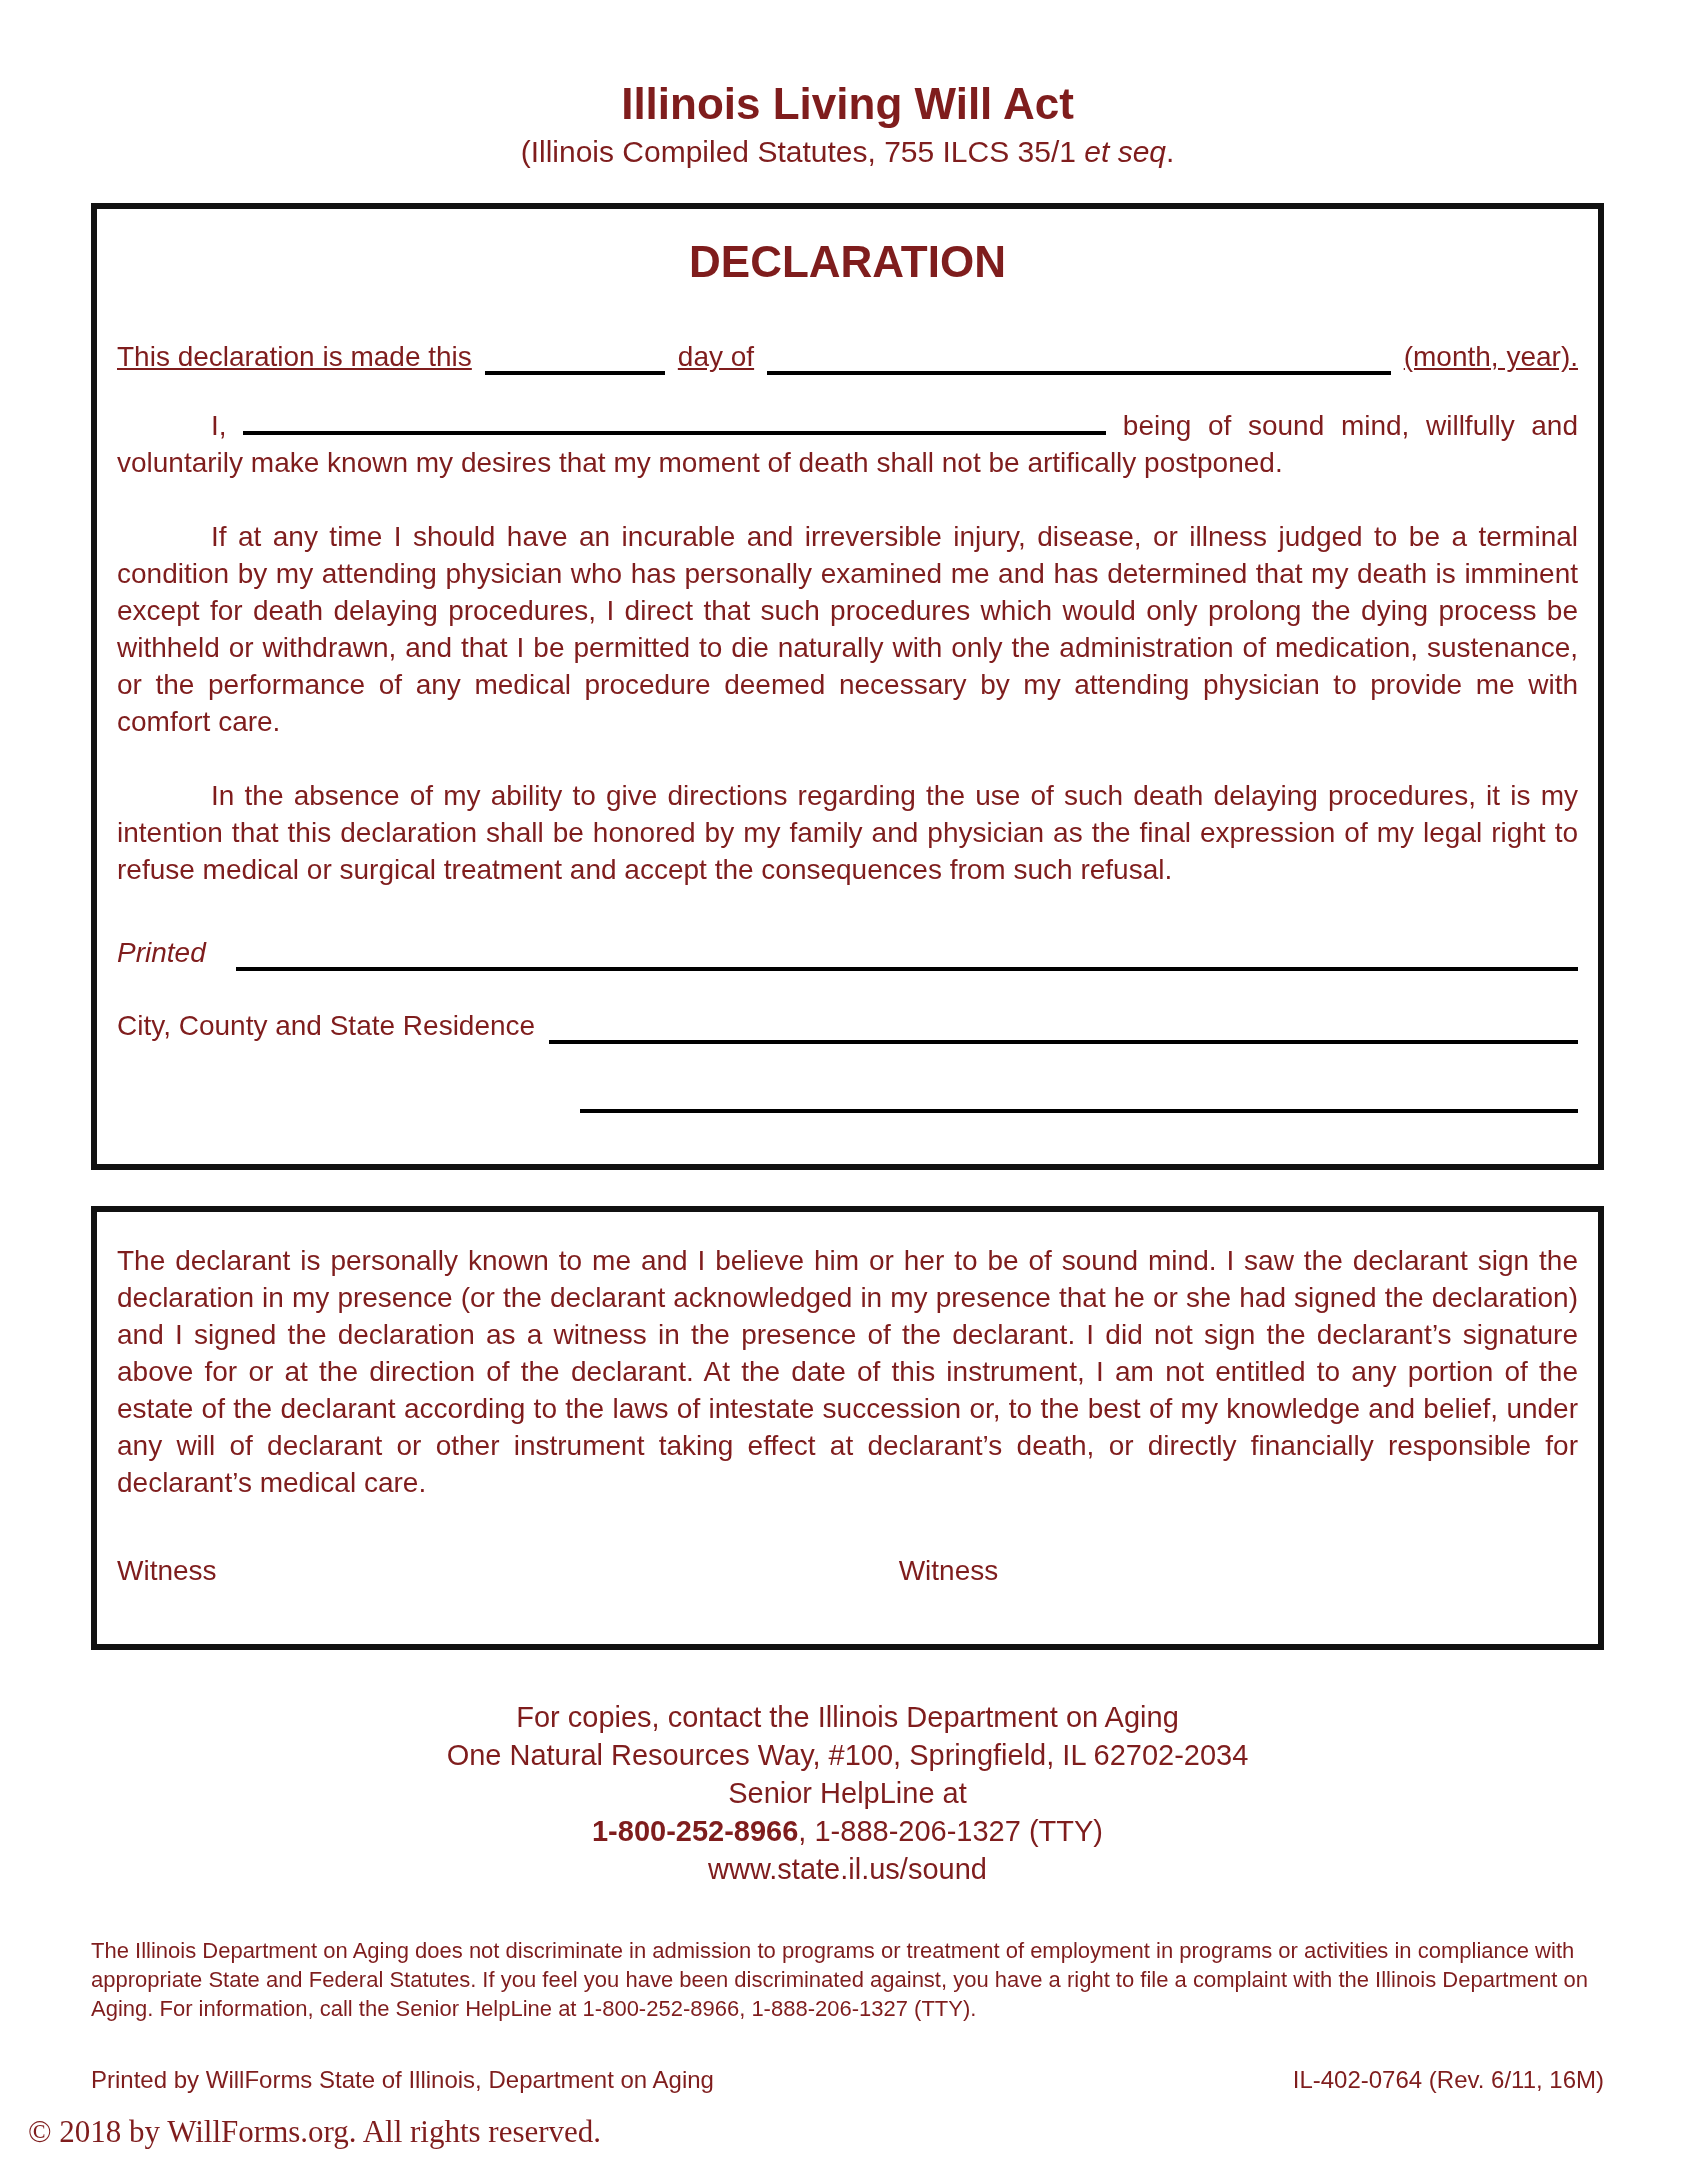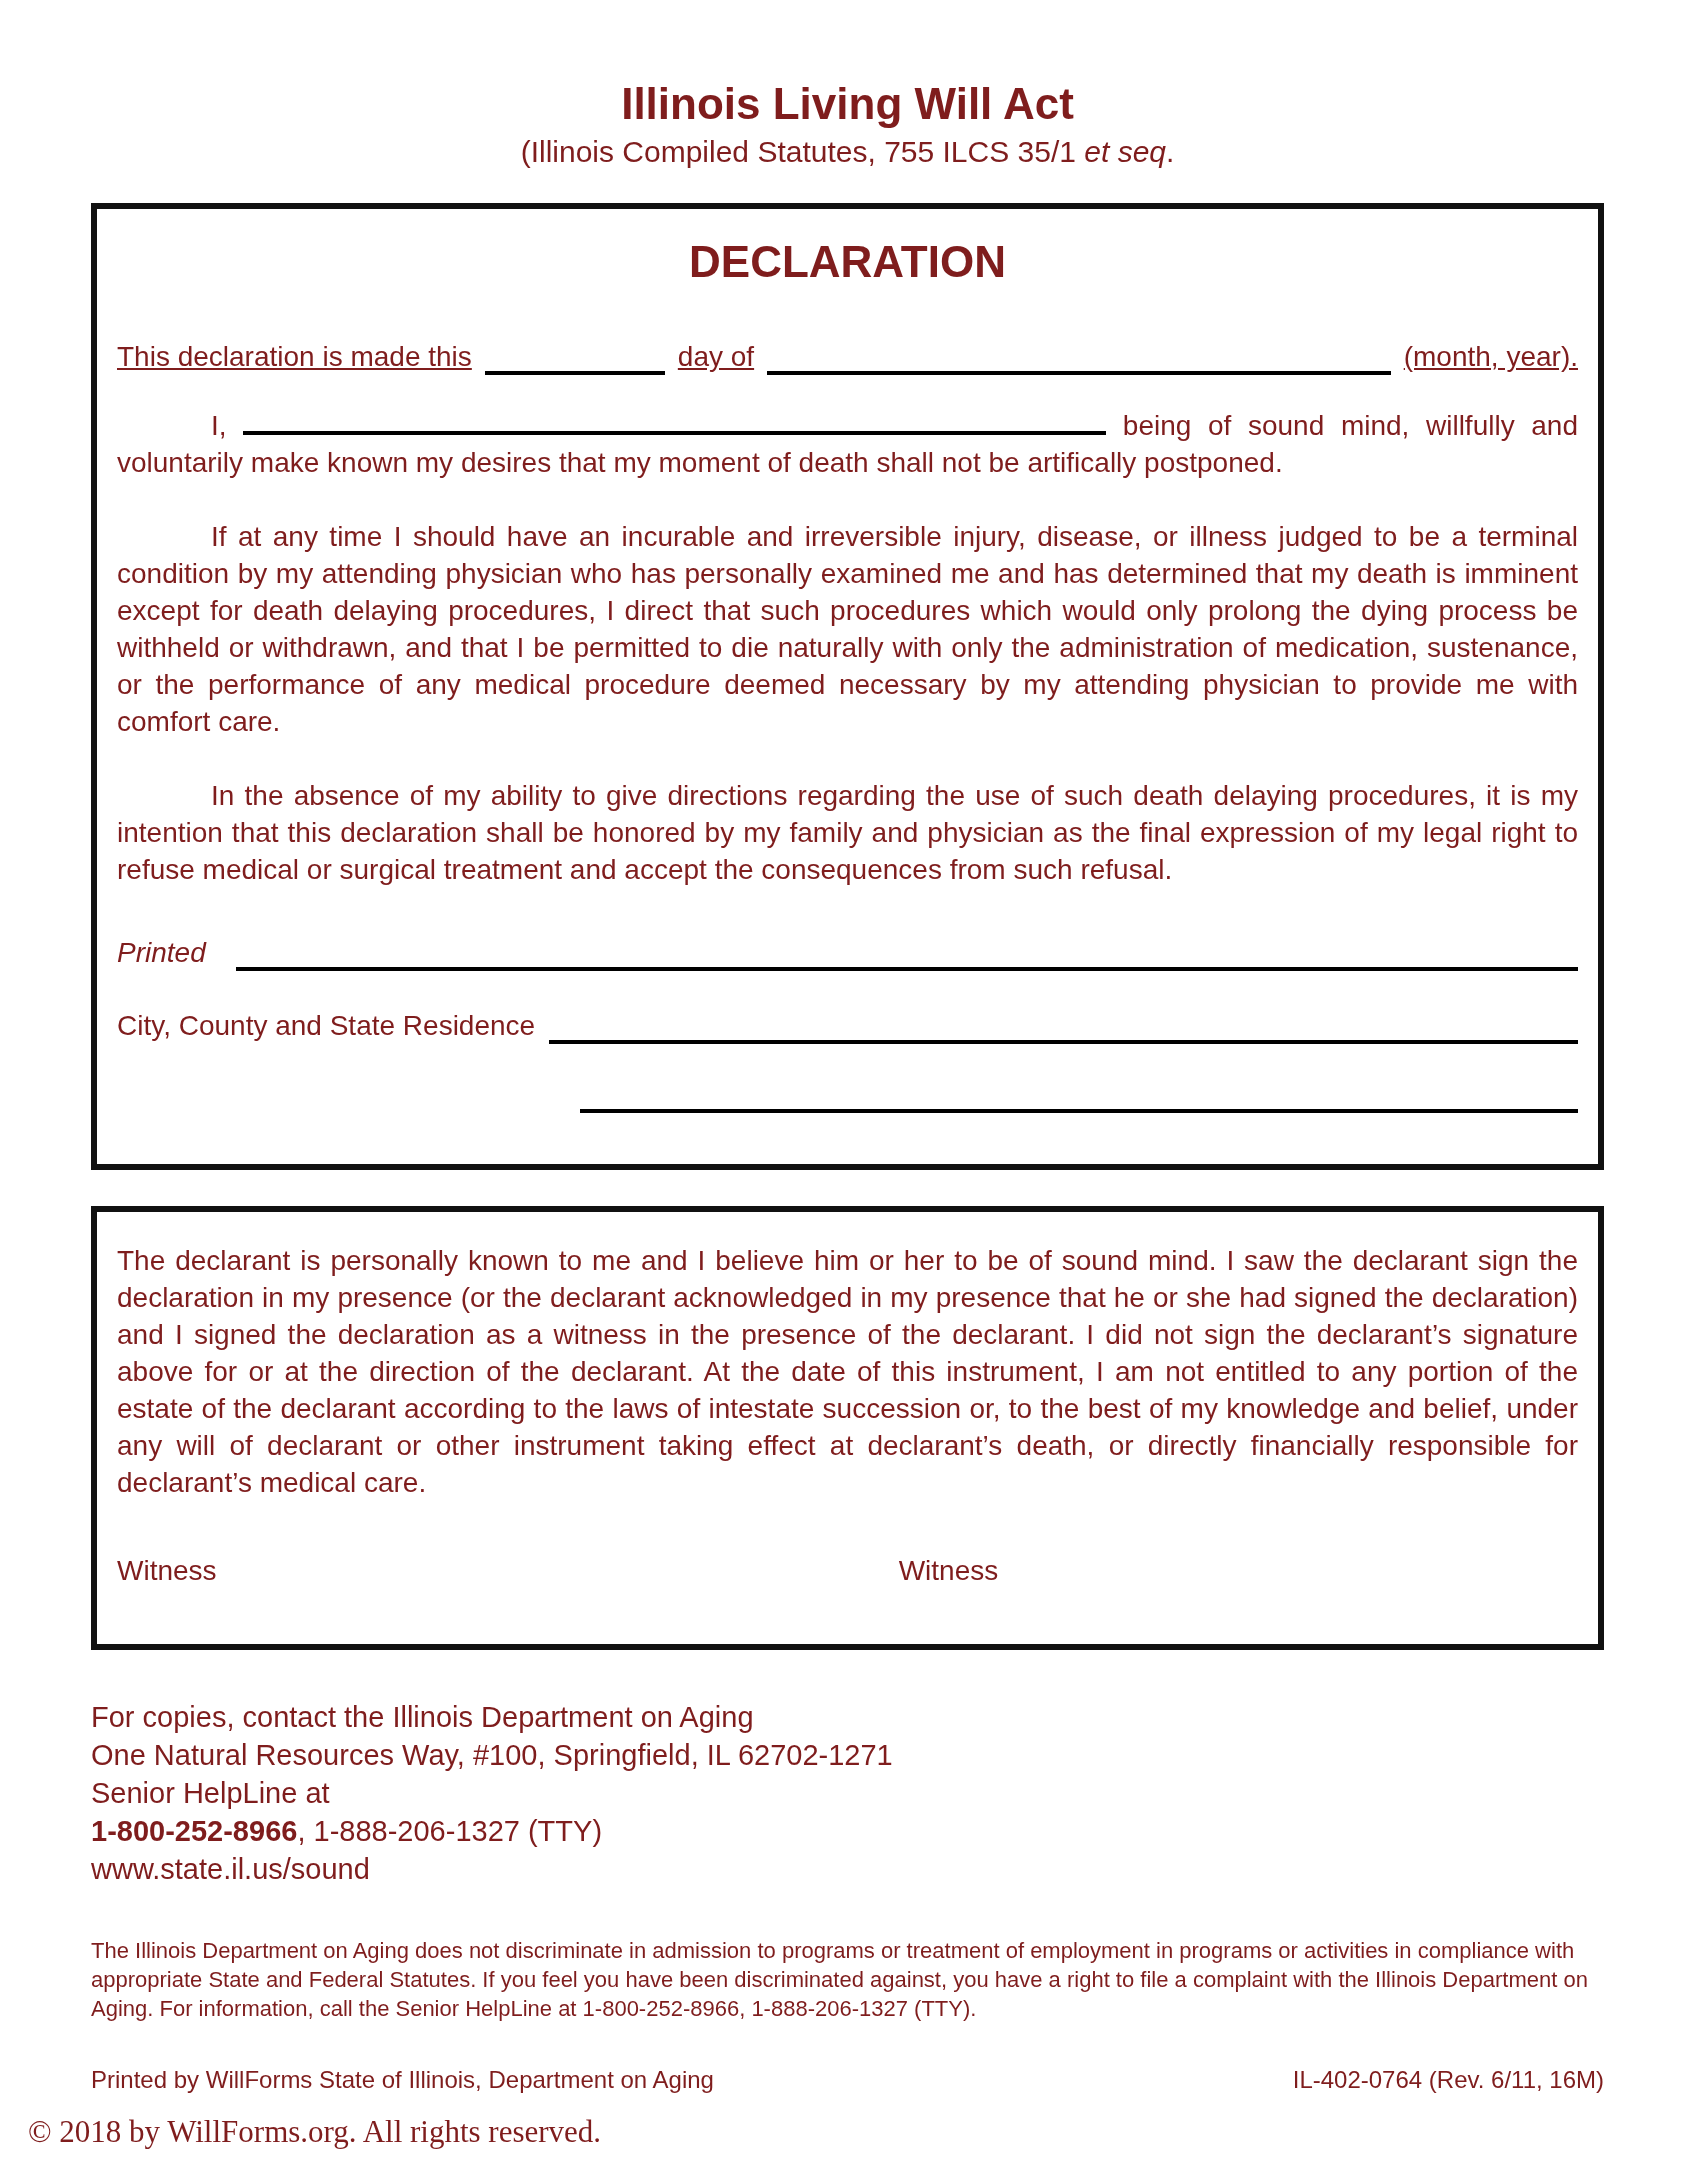--- a/index.html
+++ b/index.html
@@ -65,21 +65,21 @@
   .residence-row .label { margin-right: 14px; }
   .extra-line-row { margin-top: 65px; }
   .extra-line-row .blank { margin-left: 463px; }
 
   .witness-para { margin-top: 30px; text-align: justify; }
   .witness-row { display: flex; justify-content: space-between; margin-top: 51px; }
   .witness-field { display: flex; align-items: flex-end; width: 46.5%; }
   .witness-field .label { margin-right: 16px; }
 
   
-  .contact-block { text-align: left; margin-top: 48px; font-size: 29px; line-height: 38px; }
+  .contact-block { text-align: center; margin-top: 48px; font-size: 29px; line-height: 38px; }
   .contact-block .bold { font-weight: bold; }
 
   .fine-print {
     margin-top: 48px;
     font-size: 22px;
     line-height: 29px;
     text-align: left;
   }
 
   .bottom-row {
@@ -151,21 +151,21 @@
         </div>
         <div class="witness-field">
           <span class="label">Witness</span>
           <span class="blank"></span>
         </div>
       </div>
     </div>
 
     <div class="contact-block">
       <div>For copies, contact the Illinois Department on Aging</div>
-      <div>One Natural Resources Way, #100, Springfield, IL 62702-1271</div>
+      <div>One Natural Resources Way, #100, Springfield, IL 62702-2034</div>
       <div>Senior HelpLine at</div>
       <div><span class="bold">1-800-252-8966</span><span>, 1-888-206-1327 (TTY)</span></div>
       <div>www.state.il.us/sound</div>
     </div>
 
     <p class="fine-print">The Illinois Department on Aging does not discriminate in admission to programs or treatment of employment in programs or activities in compliance with appropriate State and Federal Statutes. If you feel you have been discriminated against, you have a right to file a complaint with the Illinois Department on Aging. For information, call the Senior HelpLine at 1-800-252-8966, 1-888-206-1327 (TTY).</p>
 
     <div class="bottom-row">
       <span>Printed by WillForms State of Illinois, Department on Aging</span>
       <span>IL-402-0764 (Rev. 6/11, 16M)</span>

